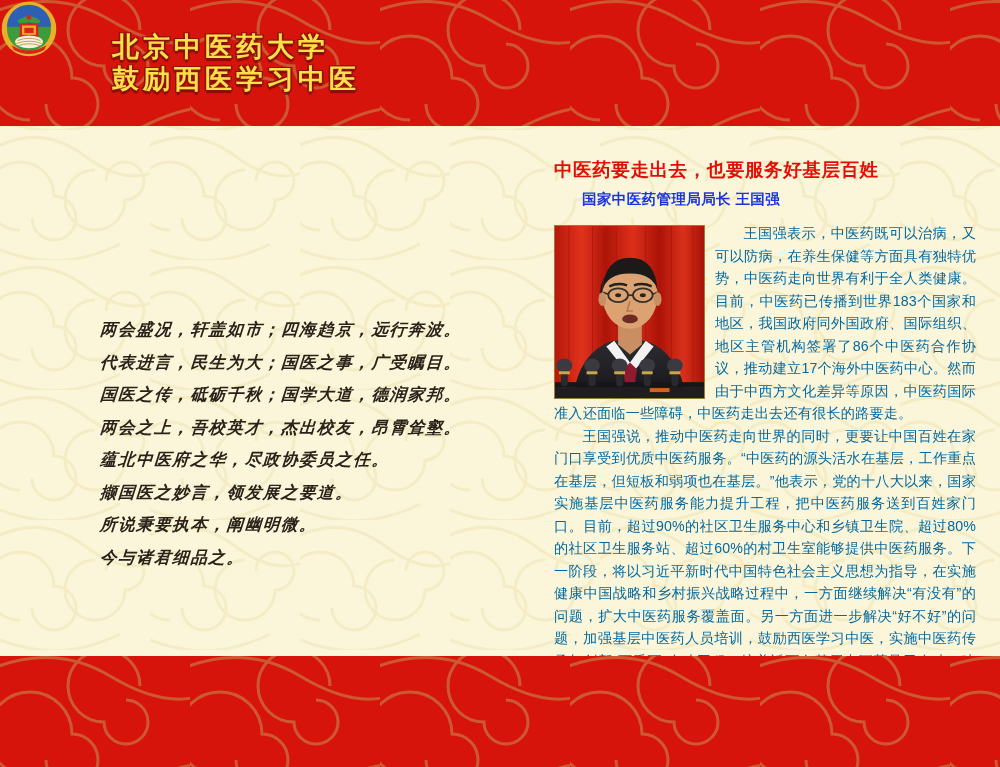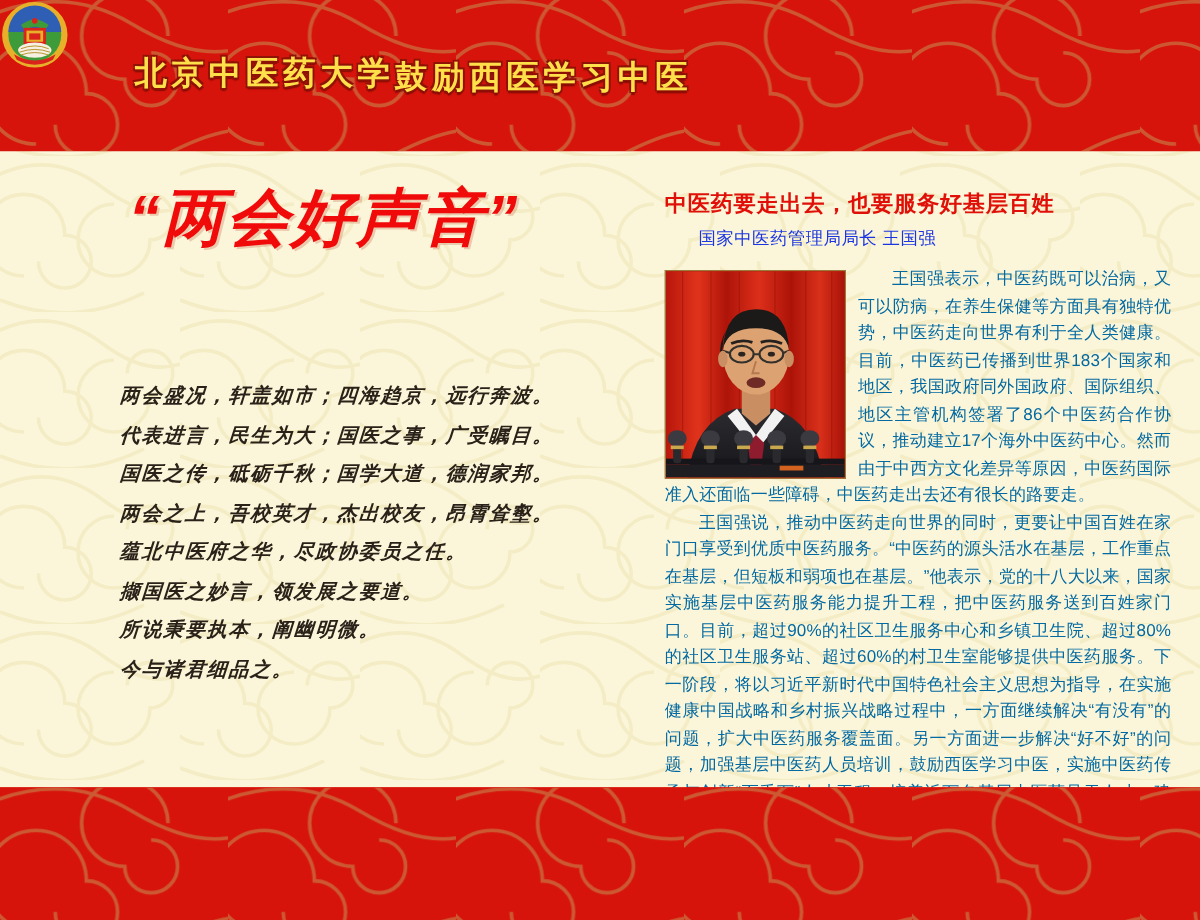--- a/index.html
+++ b/index.html
@@ -29,21 +29,21 @@
 
   
   .header-inner{
     position:absolute;left:0;top:0;width:1000px;height:126px;
     display:flex;align-items:center;justify-content:flex-start;
     padding-left:98px;box-sizing:border-box;
   }
   .emblems{display:flex;align-items:center;gap:6px;}
   .emblem{width:58px;height:58px;display:block;}
   .header-titles{
-    margin-left:14px;display:flex;flex-direction:row;
+    margin-left:14px;display:flex;flex-direction:column;
     justify-content:center;line-height:1.06;
   }
   .header-titles .line{
     font-size:27px;font-weight:bold;letter-spacing:4px;
     color:#FFE04A;
     text-shadow:
       -1.4px -1.4px 0 #8E1206, 1.4px -1.4px 0 #8E1206,
       -1.4px 1.4px 0 #8E1206, 1.4px 1.4px 0 #8E1206,
        0 2.6px 1px rgba(90,8,3,.65);
     white-space:nowrap;
@@ -75,21 +75,21 @@
     transform:skewX(-4deg);transform-origin:left center;
   }
 
   
   .right-col{position:absolute;left:554px;top:158px;width:422px;}
   .headline{
     font-size:18.5px;font-weight:bold;color:#E01008;letter-spacing:.6px;
     line-height:1.25;white-space:nowrap;
   }
   .byline{
-    font-size:14.5px;font-weight:normal;color:#1B36E0;letter-spacing:.4px;
+    font-size:14.5px;font-weight:bold;color:#1B36E0;letter-spacing:.4px;
     margin-top:9px;line-height:1.25;white-space:nowrap;padding-left:28px;
   }
 
   .article{
     position:relative;margin-top:14px;width:422px;
     font-size:14.2px;line-height:1.585;color:#0369a1;
     text-align:justify;text-justify:inter-ideograph;
     letter-spacing:.15px;
   }
   .article p{margin:0;text-indent:2em;}
@@ -184,21 +184,20 @@
       </div>
 
       <div class="header-titles">
         <div class="line l1">北京中医药大学</div>
         <div class="line l2">鼓励西医学习中医</div>
       </div>
     </div>
   </div>
 
   <div class="left-col">
-    <div class="main-title-2">“两会好声音”</div>
   </div>
 
   <div class="poem">
     <div class="poem-line">两会盛况，轩盖如市；四海趋京，远行奔波。</div>
     <div class="poem-line">代表进言，民生为大；国医之事，广受瞩目。</div>
     <div class="poem-line">国医之传，砥砺千秋；国学大道，德润家邦。</div>
     <div class="poem-line">两会之上，吾校英才，杰出校友，昂霄耸壑。</div>
     <div class="poem-line">蕴北中医府之华，尽政协委员之任。</div>
     <div class="poem-line">撷国医之妙言，领发展之要道。</div>
     <div class="poem-line">所说秉要执本，阐幽明微。</div>

